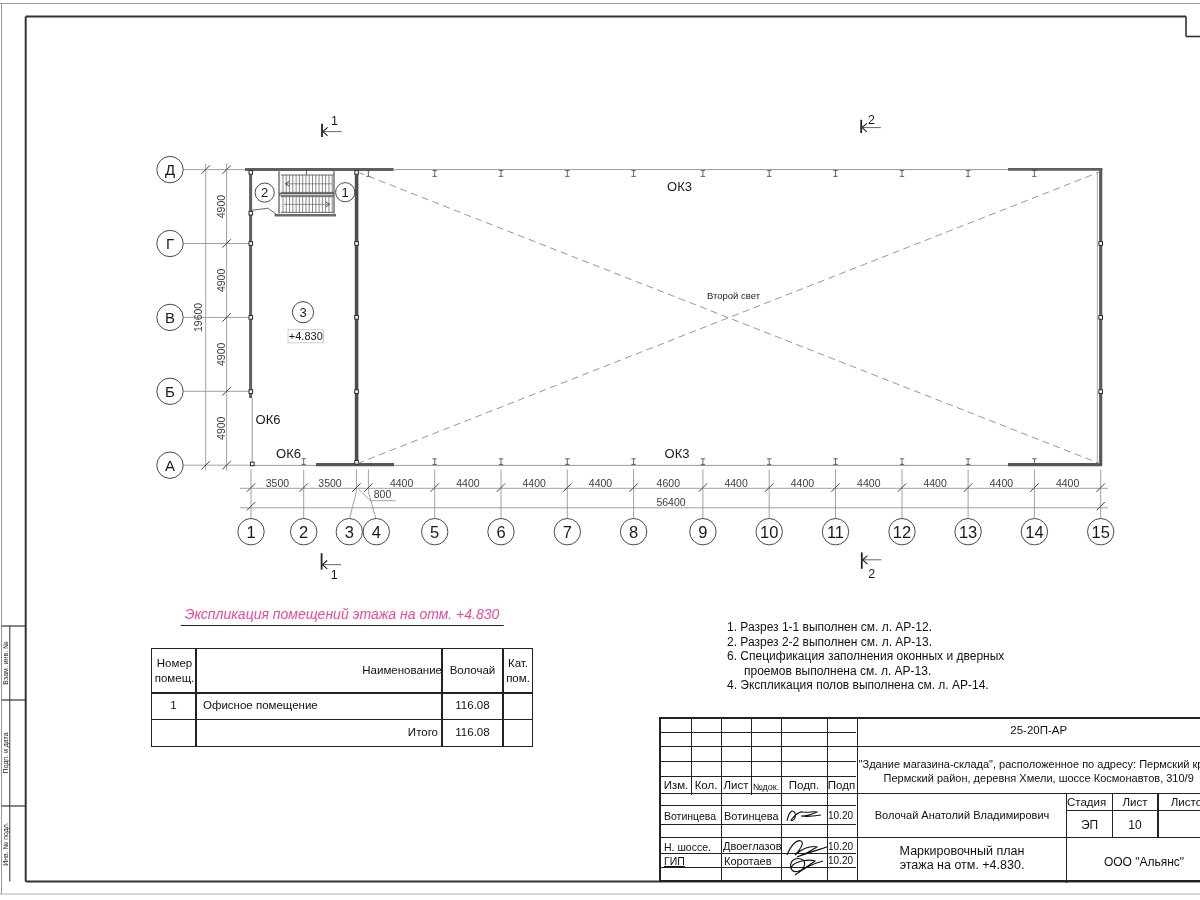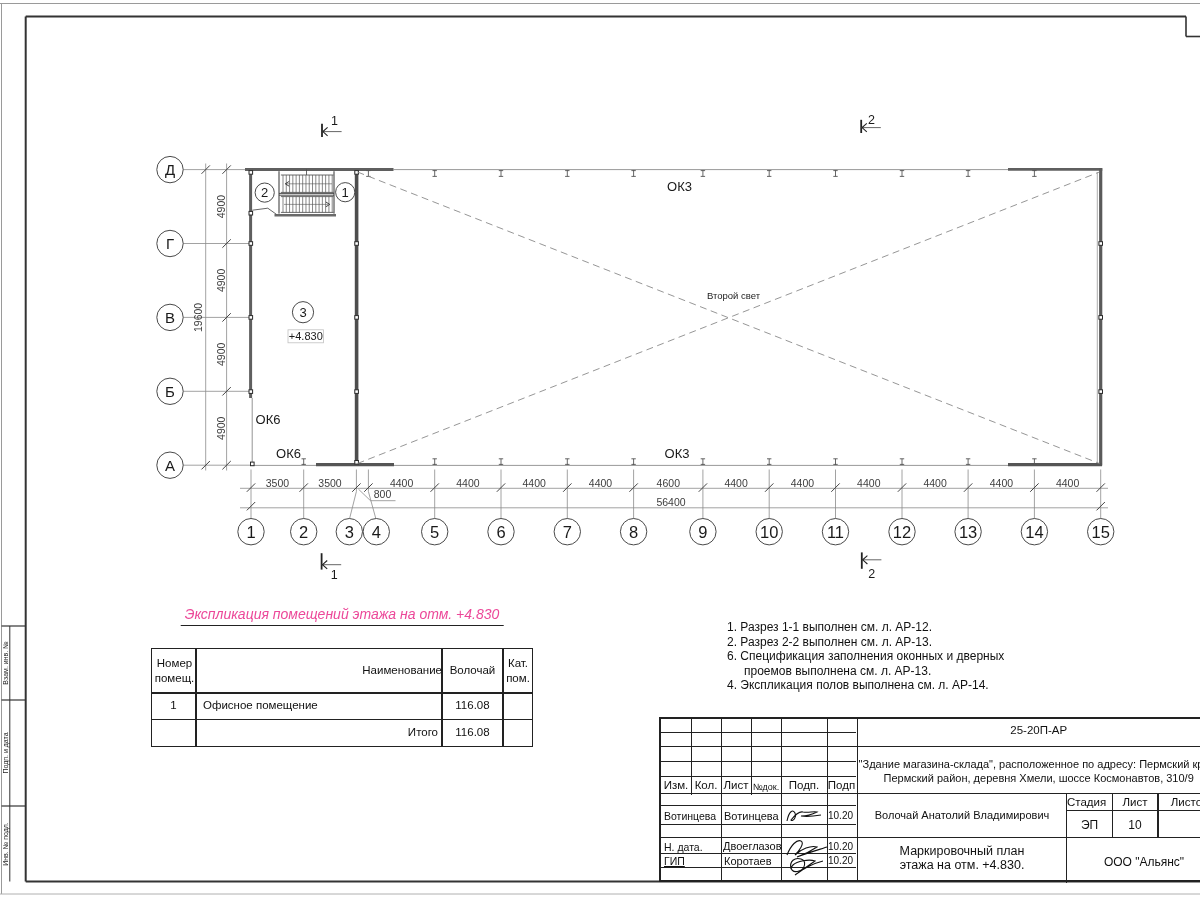--- a/index.html
+++ b/index.html
@@ -546,21 +546,21 @@
   <div class="abs" style="left:0px;top:60.5px;width:30px;text-align:center;font-size:11.5px;">Изм.</div>
   <div class="abs" style="left:30px;top:60.5px;width:30px;text-align:center;font-size:11.5px;">Кол.</div>
   <div class="abs" style="left:60px;top:60.5px;width:30px;text-align:center;font-size:11.5px;">Лист</div>
   <div class="abs" style="left:90px;top:63.5px;width:30px;text-align:center;font-size:9px;">№док.</div>
   <div class="abs" style="left:120px;top:60.5px;width:46px;text-align:center;font-size:11.5px;">Подп.</div>
   <div class="abs" style="left:166px;top:60.5px;width:29px;text-align:center;font-size:11.5px;">Подп</div>
 
   <div class="abs" style="left:3px;top:91px;font-size:10.5px;">Вотинцева</div>
   <div class="abs" style="left:63px;top:91px;font-size:11px;">Вотинцева</div>
   <div class="abs" style="left:166px;top:91.5px;width:27px;text-align:center;font-size:10px;">10.20</div>
-  <div class="abs" style="left:3px;top:122px;font-size:10.5px;">Н. дата.</div>
+  <div class="abs" style="left:3px;top:122px;font-size:10.5px;">Н. шоссе.</div>
   <div class="abs" style="left:62px;top:121.5px;font-size:11px;">Двоеглазов</div>
   <div class="abs" style="left:166px;top:122px;width:27px;text-align:center;font-size:10px;">10.20</div>
   <div class="abs" style="left:3px;top:136.5px;font-size:10.5px;text-decoration:underline;">ГИП</div>
   <div class="abs" style="left:63px;top:136.5px;font-size:11px;">Коротаев</div>
   <div class="abs" style="left:166px;top:136.5px;width:27px;text-align:center;font-size:10px;">10.20</div>
 
   <div class="abs" style="left:195.5px;top:5.5px;width:364.5px;text-align:center;font-size:11.5px;">25-20П-АР</div>
 
   <div class="abs" style="left:377.7px;top:38.5px;transform:translateX(-50%);text-align:center;font-size:11px;line-height:14px;white-space:nowrap;">"Здание магазина-склада", расположенное по адресу: Пермский край,<br>Пермский район, деревня Хмели, шоссе Космонавтов, 310/9</div>
 

